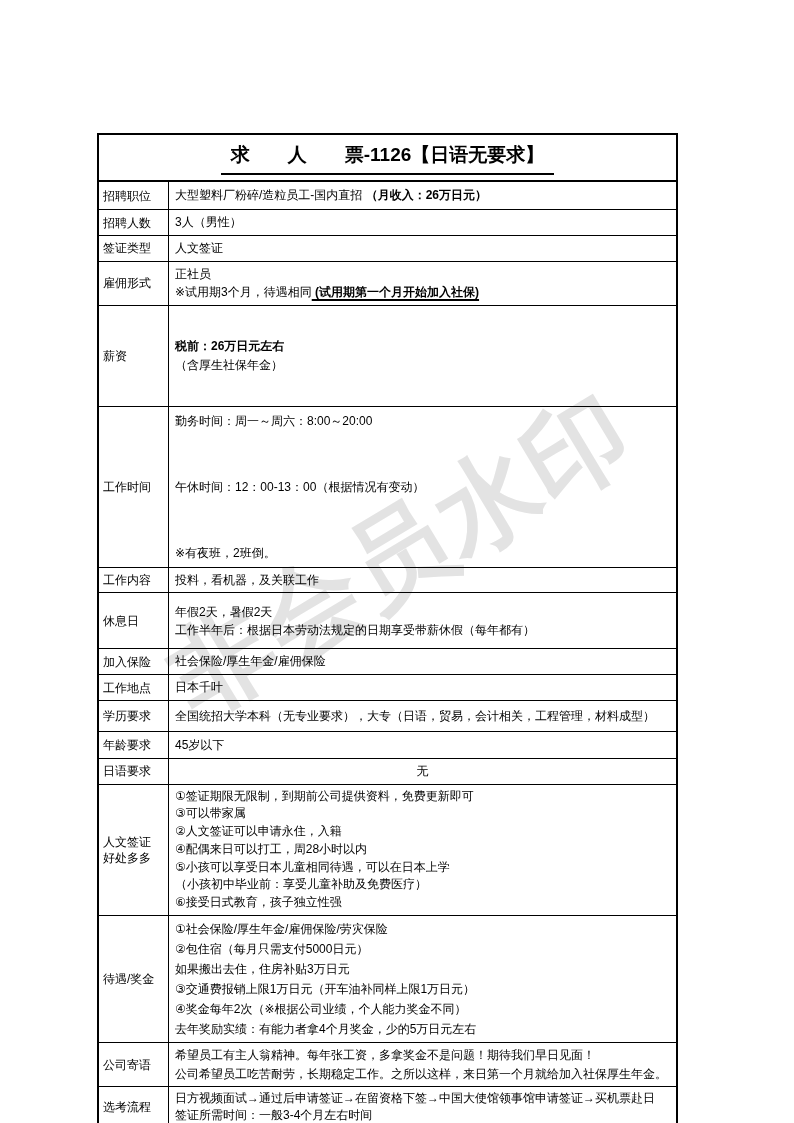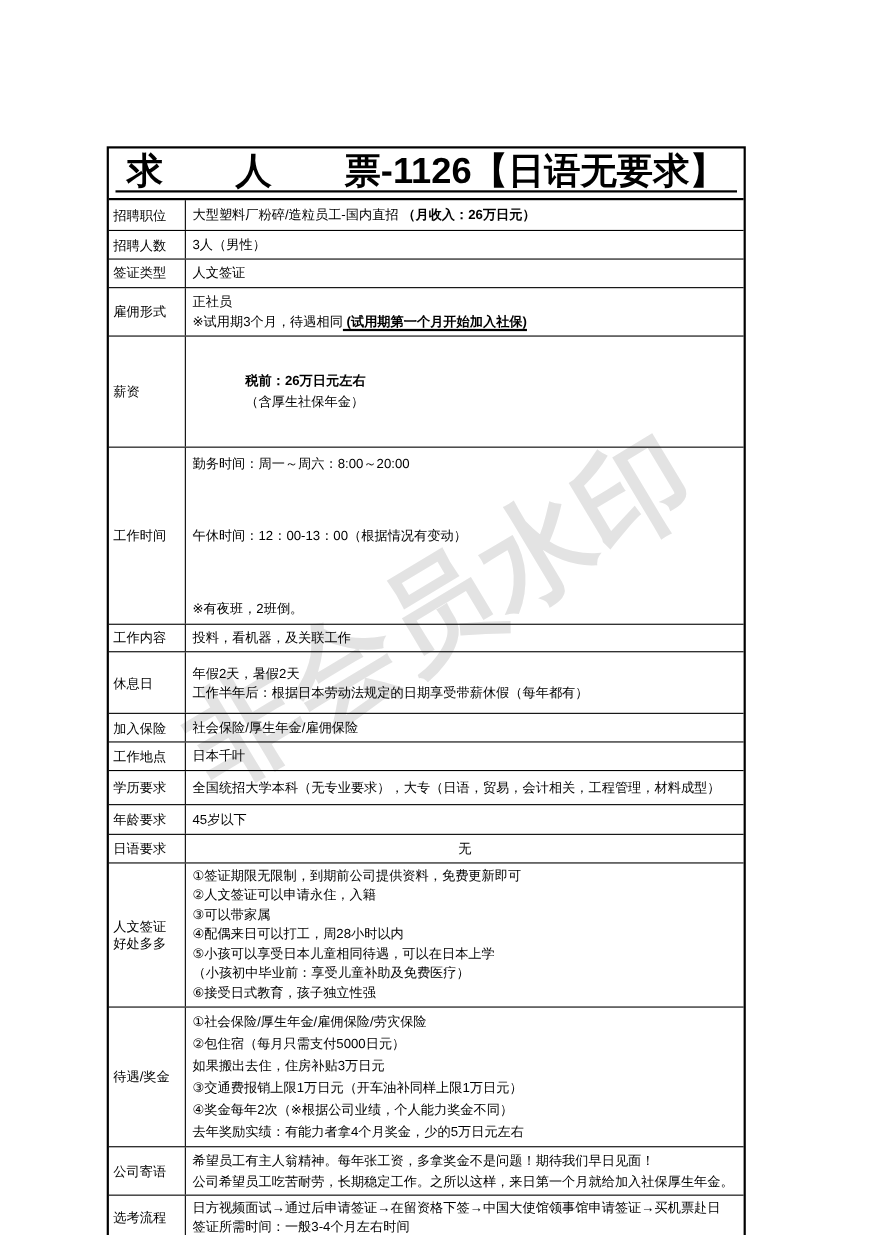--- a/index.html
+++ b/index.html
@@ -32,21 +32,21 @@
     z-index:1;
     background:transparent;
   }
   .title-row{
     min-height:47px;
     display:flex;align-items:center;justify-content:center;
     border-bottom:2px solid #000;
     box-sizing:border-box;
   }
   .title-text{
-    font-size:33px;
+    font-size:19px;
     font-weight:700;
     line-height:30px;
     border-bottom:2px solid #000;
     padding:0 10px 3px 10px;
     white-space:nowrap;
   }
   .trow{
     display:flex;
     border-top:1px solid #000;
     box-sizing:border-box;
@@ -107,21 +107,21 @@
             <div class="tline"><span>人文签证</span></div>
           </div>
         </div>
         <div class="trow" style="min-height: 42px;">
           <div class="tlabel">雇佣形式</div>
           <div class="tcontent">
             <div class="tline"><span>正社员</span></div>
             <div class="tline"><span>※试用期3个月，待遇相同</span><span class="seg-b seg-u"> (试用期第一个月开始加入社保) </span></div>
           </div>
         </div>
-        <div class="trow" style="min-height: 101px; gap: 48px;">
+        <div class="trow" style="min-height: 101px;">
           <div class="tlabel">薪资</div>
           <div class="tcontent">
             <div class="tline"><span class="seg-b">税前：26万日元左右</span></div>
             <div class="tline"><span> （含厚生社保年金）</span></div>
           </div>
         </div>
         <div class="trow" style="min-height: 95px;">
           <div class="tlabel">工作时间</div>
           <div class="tcontent" style="line-height: 22px; gap: 44px;">
             <div class="tline"><span>勤务时间：周一～周六：8:00～20:00</span></div>
@@ -170,22 +170,22 @@
           <div class="tlabel">日语要求</div>
           <div class="tcontent">
             <div class="tline"><span>无</span></div>
           </div>
         </div>
         <div class="trow" style="min-height: 127px;">
           <div class="tlabel">人文签证
 好处多多</div>
           <div class="tcontent" style="line-height: 17.8px;">
             <div class="tline"><span>①签证期限无限制，到期前公司提供资料，免费更新即可</span></div>
+            <div class="tline"><span>③可以带家属</span></div>
             <div class="tline"><span>②人文签证可以申请永住，入籍</span></div>
-            <div class="tline"><span>③可以带家属</span></div>
             <div class="tline"><span>④配偶来日可以打工，周28小时以内</span></div>
             <div class="tline"><span>⑤小孩可以享受日本儿童相同待遇，可以在日本上学</span></div>
             <div class="tline"><span> （小孩初中毕业前：享受儿童补助及免费医疗）</span></div>
             <div class="tline"><span>⑥接受日式教育，孩子独立性强</span></div>
           </div>
         </div>
         <div class="trow" style="min-height: 127px;">
           <div class="tlabel">待遇/奖金</div>
           <div class="tcontent" style="line-height: 20px;">
             <div class="tline"><span>①社会保险/厚生年金/雇佣保险/劳灾保险</span></div>

